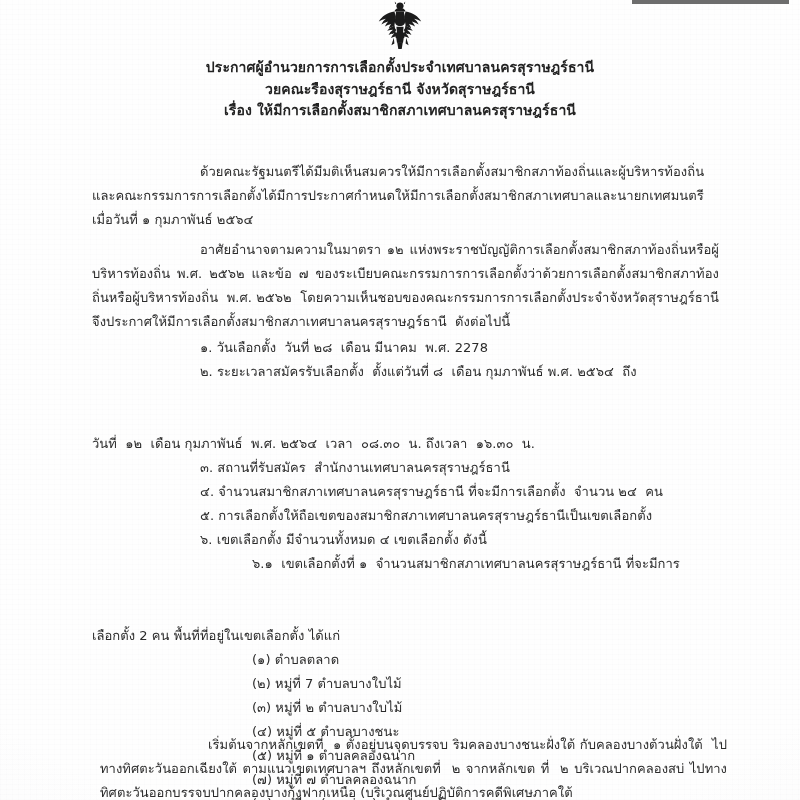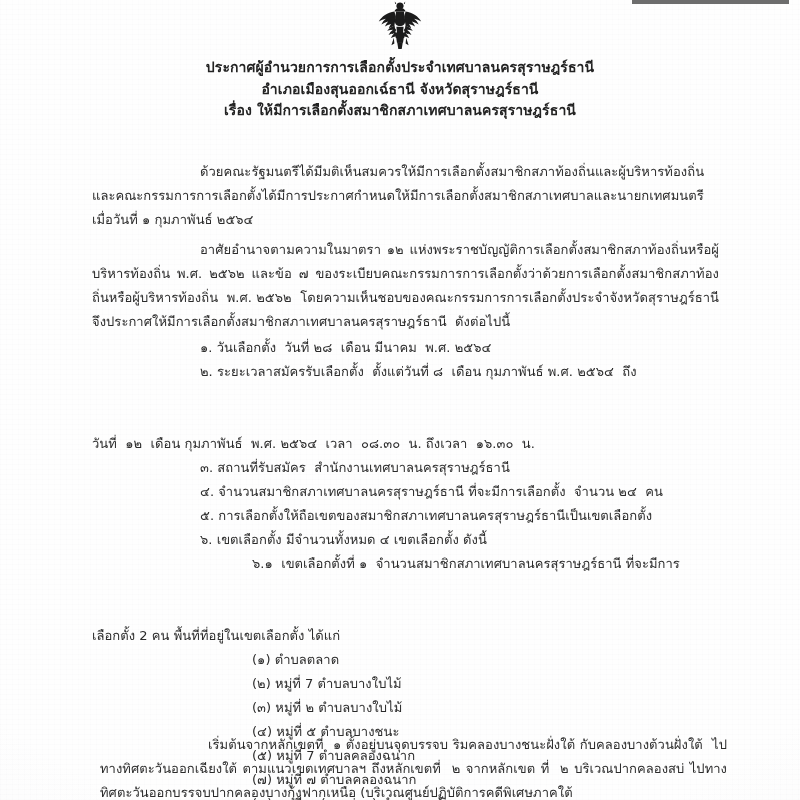--- a/index.html
+++ b/index.html
@@ -161,50 +161,50 @@
         <path d="M31.8 31.4h10.4l-1 5.6h-8.4zM33.2 36.4h7.6l-.8 5.4h-6z"></path>
         <path d="M34.2 41.2h5.6l-1.1 6.8h-3.4zM30.8 36.8l-2.4 7.4 3-1.6zM43.2 36.8l2.4 7.4-3-1.6z"></path>
 
         <path d="M32.3 27.6l-4.1 4.2 1.3 1.1 3.7-3.6zM41.7 27.6l4.1 4.2-1.3 1.1-3.7-3.6z"></path>
       </g>
     </svg>
   </div>
 
   <div id="heading-block">
     <div class="head-line">ประกาศผู้อำนวยการการเลือกตั้งประจำเทศบาลนครสุราษฎร์ธานี</div>
-    <div class="head-line">อำเภอเมืองสุนออกเฉ์ธานี จังหวัดสุราษฎร์ธานี</div>
+    <div class="head-line">วยคณะรืองสุราษฎร์ธานี จังหวัดสุราษฎร์ธานี</div>
     <div class="head-line">เรื่อง ให้มีการเลือกตั้งสมาชิกสภาเทศบาลนครสุราษฎร์ธานี</div>
   </div>
 
   <div id="body-block">
 
     <div class="para just"><span class="ind"></span><span>ด้วยคณะรัฐมนตรีได้มีมติเห็นสมควรให้มีการเลือกตั้งสมาชิกสภาท้องถิ่นและผู้บริหารท้องถิ่น และคณะกรรมการการเลือกตั้งได้มีการประกาศกำหนดให้มีการเลือกตั้งสมาชิกสภาเทศบาลและนายกเทศมนตรี เมื่อวันที่ ๑ กุมภาพันธ์ ๒๕๖๔</span></div>
 
     <div class="spacer-6"></div>
 
     <div class="para just"><span class="ind"></span><span>อาศัยอำนาจตามความในมาตรา ๑๒ แห่งพระราชบัญญัติการเลือกตั้งสมาชิกสภาท้องถิ่นหรือผู้บริหารท้องถิ่น พ.ศ. ๒๕๖๒ และข้อ ๗ ของระเบียบคณะกรรมการการเลือกตั้งว่าด้วยการเลือกตั้งสมาชิกสภาท้องถิ่นหรือผู้บริหารท้องถิ่น  พ.ศ. ๒๕๖๒  โดยความเห็นชอบของคณะกรรมการการเลือกตั้งประจำจังหวัดสุราษฎร์ธานี  จึงประกาศให้มีการเลือกตั้งสมาชิกสภาเทศบาลนครสุราษฎร์ธานี  ดังต่อไปนี้</span></div>
 
     <div class="spacer-2"></div>
 
-    <div class="item l1">๑. วันเลือกตั้ง  วันที่ ๒๘  เดือน มีนาคม  พ.ศ. ๒๕๖๔</div>
+    <div class="item l1">๑. วันเลือกตั้ง  วันที่ ๒๘  เดือน มีนาคม  พ.ศ. 2278</div>
     <div class="item l1">๒. ระยะเวลาสมัครรับเลือกตั้ง  ตั้งแต่วันที่ ๘  เดือน กุมภาพันธ์ พ.ศ. ๒๕๖๔  ถึง</div>
     <div class="item l1b">วันที่  ๑๒  เดือน กุมภาพันธ์  พ.ศ. ๒๕๖๔  เวลา  ๐๘.๓๐  น. ถึงเวลา  ๑๖.๓๐  น.</div>
     <div class="item l1">๓. สถานที่รับสมัคร  สำนักงานเทศบาลนครสุราษฎร์ธานี</div>
     <div class="item l1">๔. จำนวนสมาชิกสภาเทศบาลนครสุราษฎร์ธานี ที่จะมีการเลือกตั้ง  จำนวน ๒๔  คน</div>
     <div class="item l1">๕. การเลือกตั้งให้ถือเขตของสมาชิกสภาเทศบาลนครสุราษฎร์ธานีเป็นเขตเลือกตั้ง</div>
     <div class="item l1">๖. เขตเลือกตั้ง มีจำนวนทั้งหมด ๔ เขตเลือกตั้ง ดังนี้</div>
 
     <div class="item sub">๖.๑  เขตเลือกตั้งที่ ๑  จำนวนสมาชิกสภาเทศบาลนครสุราษฎร์ธานี ที่จะมีการ</div>
     <div class="item l1b">เลือกตั้ง 2 คน พื้นที่ที่อยู่ในเขตเลือกตั้ง ได้แก่</div>
 
     <div class="item sub">(๑) ตำบลตลาด</div>
     <div class="item sub">(๒) หมู่ที่ 7 ตำบลบางใบไม้</div>
     <div class="item sub">(๓) หมู่ที่ ๒ ตำบลบางใบไม้</div>
     <div class="item sub">(๔) หมู่ที่ ๕ ตำบลบางชนะ</div>
-    <div class="item sub">(๕) หมู่ที่ 7 ตำบลคลองฉนาก</div>
+    <div class="item sub">(๕) หมู่ที่ ๑ ตำบลคลองฉนาก</div>
     <div class="item sub">(๗) หมู่ที่ ๗ ตำบลคลองฉนาก</div>
     <div class="item sub">(๘) หมู่ที่ ๕ (บางส่วน) ตำบลบางกุ้ง</div>
   </div>
 
   <div id="bottom-clip">
     <div class="para just"><span class="ind"></span><span>เริ่มต้นจากหลักเขตที่  ๑ ตั้งอยู่บนจุดบรรจบ ริมคลองบางชนะฝั่งใต้ กับคลองบางต้วนฝั่งใต้  ไปทางทิศตะวันออกเฉียงใต้ ตามแนวเขตเทศบาลฯ ถึงหลักเขตที่  ๒ จากหลักเขต ที่  ๒ บริเวณปากคลองสบ่ ไปทางทิศตะวันออกบรรจบปากคลองบางกุ้งฟากเหนือ (บริเวณศูนย์ปฏิบัติการคดีพิเศษภาคใต้</span></div>
   </div>
 
 </div>
 

